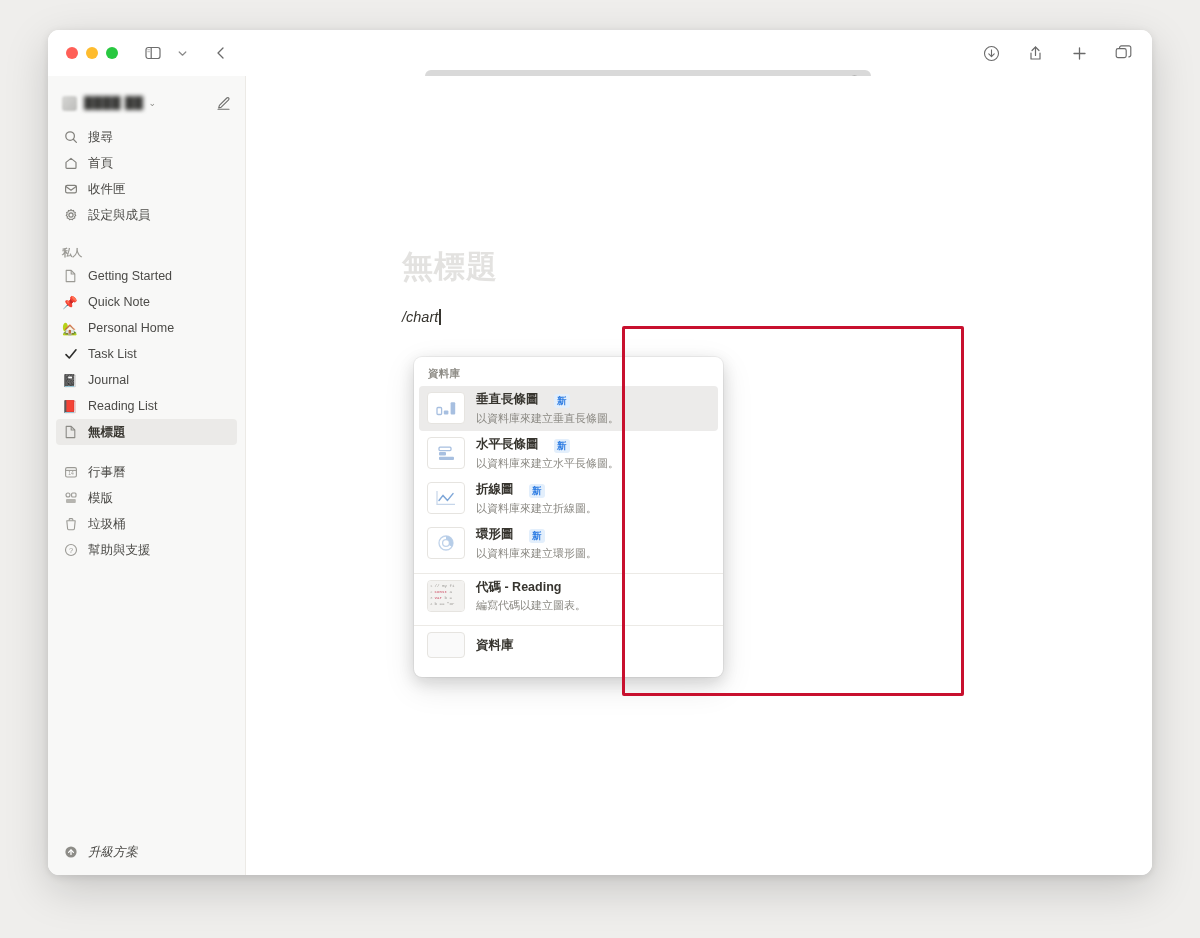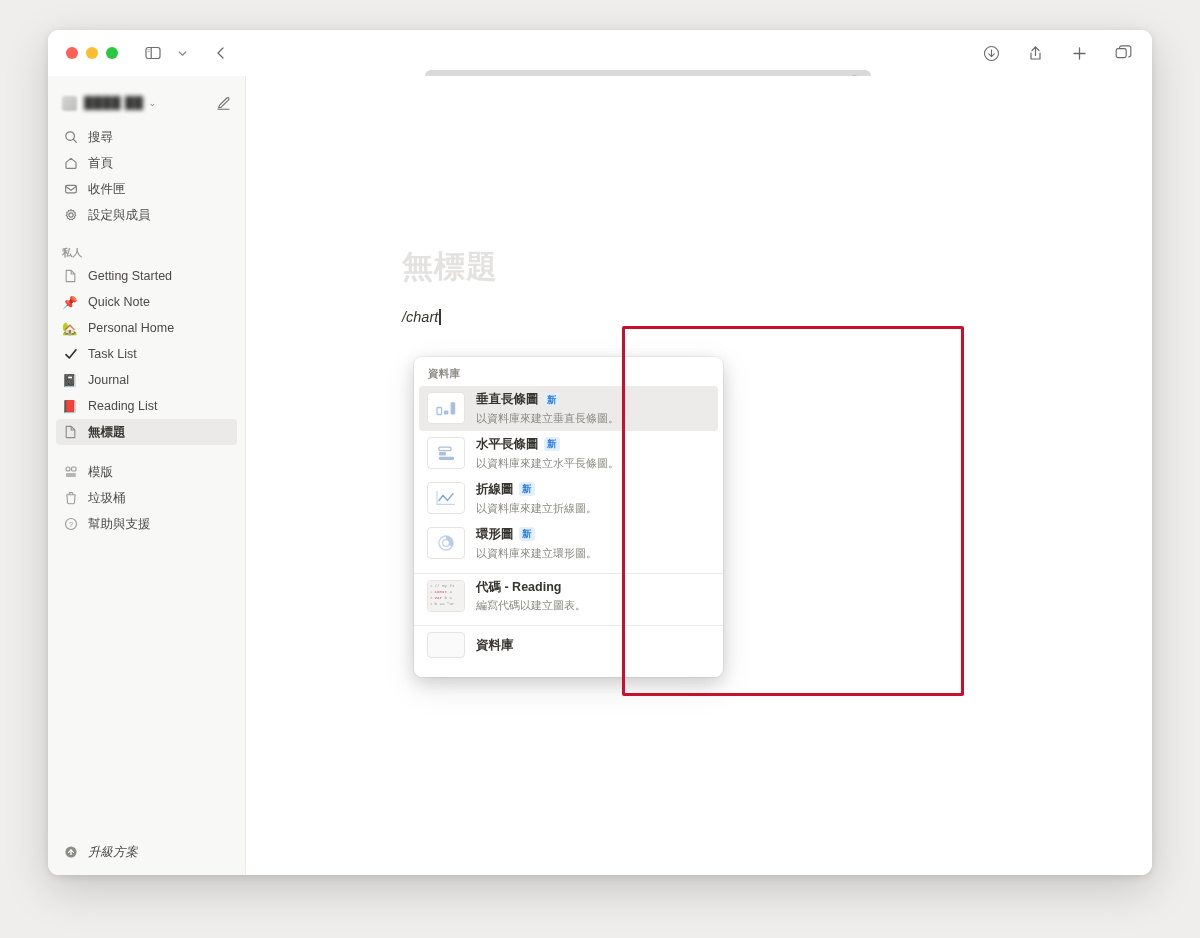--- a/index.html
+++ b/index.html
@@ -164,21 +164,21 @@
   .menu-item.hover { background: #ecebea; }
   .mi-thumb {
     width: 38px; height: 32px; flex: 0 0 38px;
     border: 1px solid #e6e4e0; border-radius: 4px; background: #fff;
     display: flex; align-items: center; justify-content: center;
     overflow: hidden;
   }
   .mi-texts { min-width: 0; }
   .mi-title {
     font-size: 12.5px; color: #37352f; font-weight: 600;
-    display: flex; align-items: center; gap: 5px; line-height: 1.35;
+    display: flex; align-items: flex-end; gap: 15px; line-height: 1.35;
   }
   .badge-new {
     font-size: 9.5px; font-weight: 700; color: #2a7ae2;
     background: #e3effc; border-radius: 3px; padding: 1px 3.5px;
     line-height: 1.25;
   }
   .mi-desc {
     font-size: 11px; color: #8a8882; margin-top: 1px;
     white-space: nowrap; overflow: hidden; text-overflow: ellipsis;
   }
@@ -390,20 +390,30 @@
             <svg class="ico" width="13" height="14" viewBox="0 0 13 14">
               <path d="M2.2 1.4 h5 l3.6 3.6 V12.6 h-8.6 Z" fill="none" stroke="#8c8b86" stroke-width="1.1" stroke-linejoin="round"></path>
               <polyline points="7.2,1.4 7.2,5 10.8,5" fill="none" stroke="#8c8b86" stroke-width="1.1" stroke-linejoin="round"></polyline>
             </svg>
           </span>
           <span class="nav-label">無標題</span>
         </div>
 
         <div class="nav-gap"></div>
 
+        <div class="nav-item">
+          <span class="nav-ico">
+            <svg class="ico" width="14" height="14" viewBox="0 0 14 14">
+              <rect x="1.6" y="2.6" width="10.8" height="9.4" rx="1.5" fill="none" stroke="#9b9a95" stroke-width="1.1"></rect>
+              <line x1="1.6" y1="5.4" x2="12.4" y2="5.4" stroke="#9b9a95" stroke-width="1.1"></line>
+              <text x="7" y="10.4" font-size="5" fill="#9b9a95" text-anchor="middle" font-family="Liberation Sans, sans-serif">14</text>
+            </svg>
+          </span>
+          <span class="nav-label">行事曆</span>
+        </div>
 
         <div class="nav-item">
           <span class="nav-ico">
             <svg class="ico" width="14" height="14" viewBox="0 0 14 14">
               <circle cx="4" cy="4" r="2" fill="none" stroke="#9b9a95" stroke-width="1.1"></circle>
               <rect x="7.6" y="2" width="4.4" height="4" rx="1" fill="none" stroke="#9b9a95" stroke-width="1.1"></rect>
               <rect x="2" y="8" width="9.8" height="4" rx="1" fill="#b6b5b0"></rect>
             </svg>
           </span>
           <span class="nav-label">模版</span>

